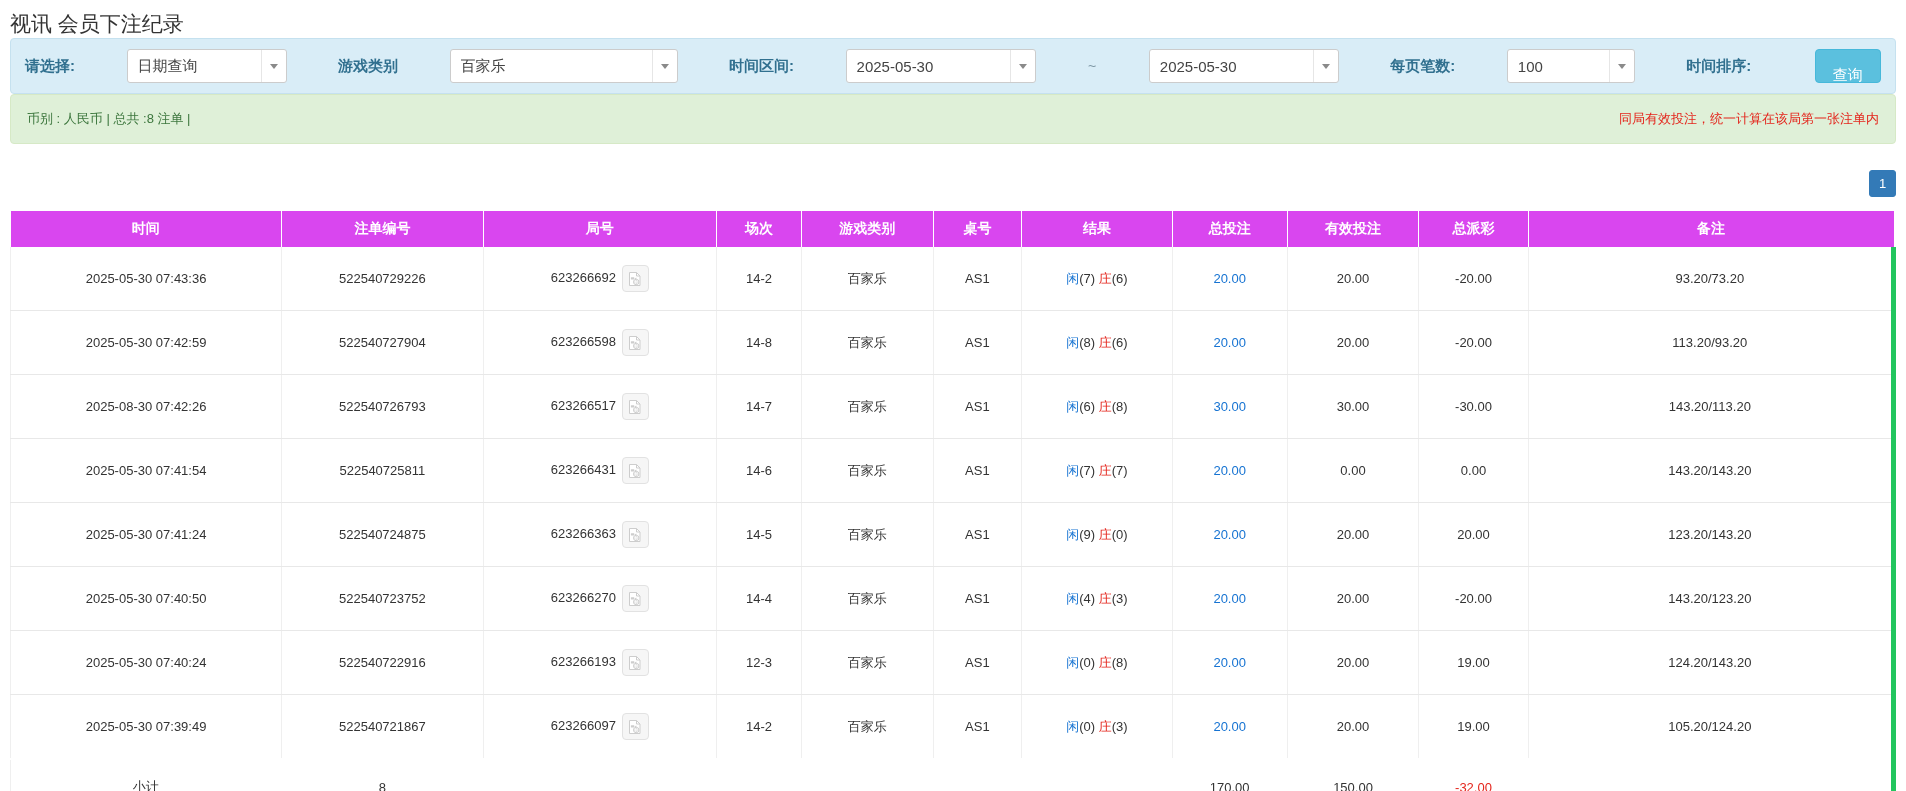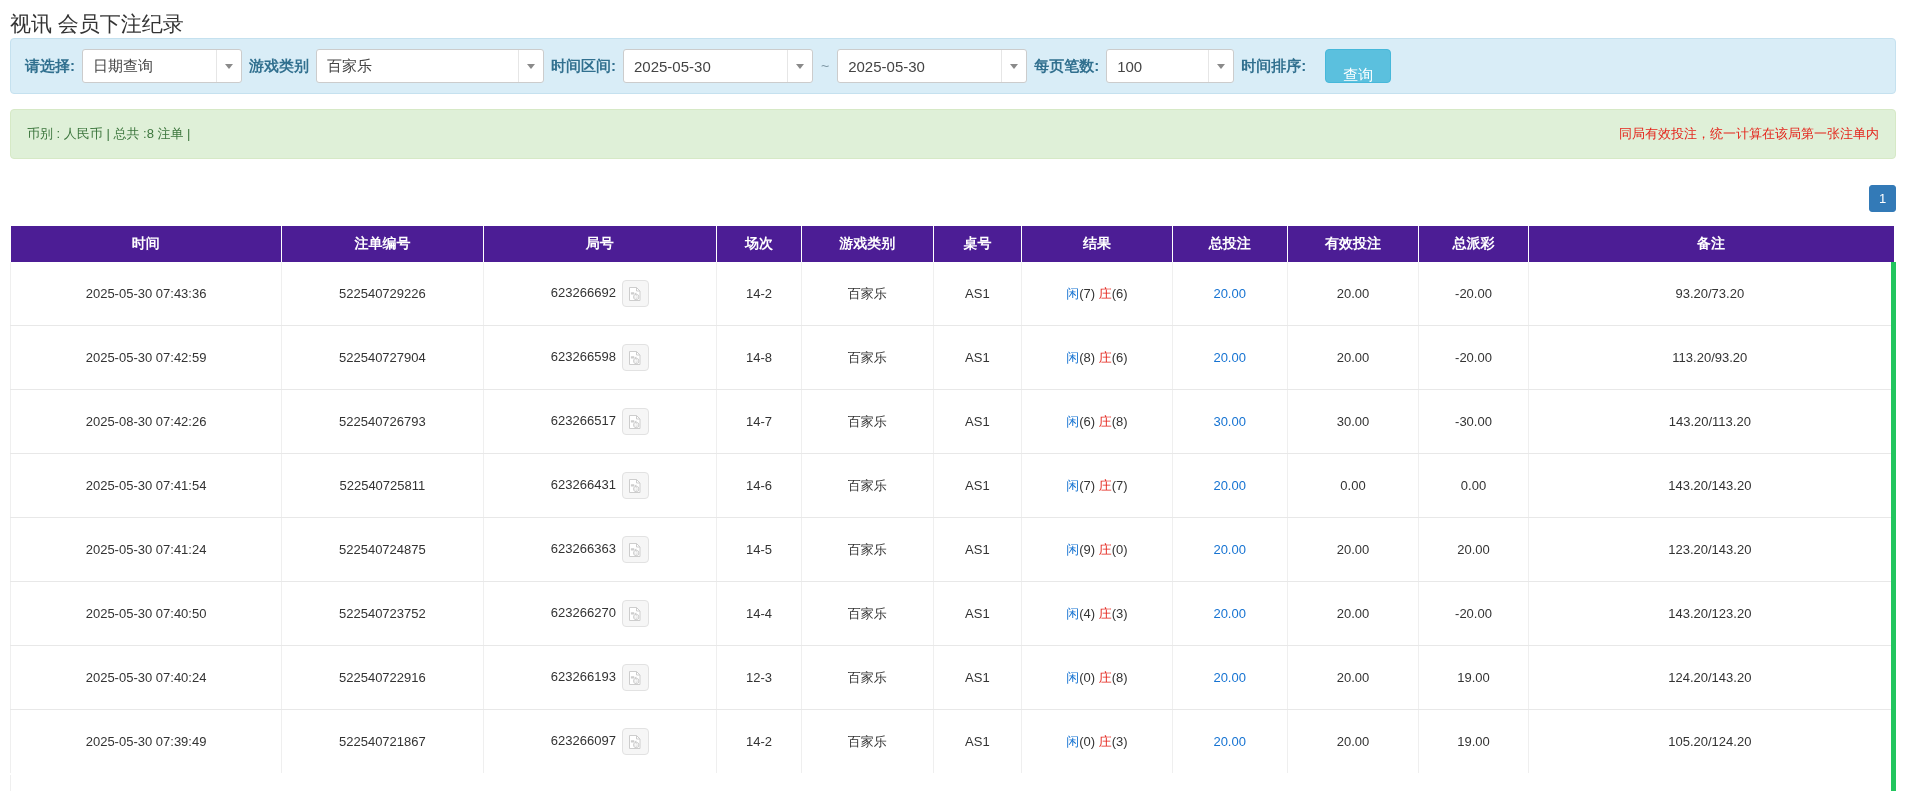--- a/index.html
+++ b/index.html
@@ -14,20 +14,21 @@
   h1.page-title {
     font-size:21px; font-weight:500; color:#333;
     margin:4px 0 0 0;
   }
 
   
   .filter-bar {
     background:#d9edf7; border:1px solid #c5e1ef; border-radius:4px;
     padding:10px 14px; display:flex; align-items:center; gap:7px;
     height:56px;
+    justify-content:space-between;
   }
   .flabel { color:#31708f; font-weight:bold; font-size:15px; white-space:nowrap; }
   .tilde  { color:#7e97a5; font-size:14px; padding:0 1px; }
   .combo {
     background:#fff; border:1px solid #ccc; border-radius:3px;
     height:34px; display:flex; align-items:center;
     padding-left:10px; font-size:15px; color:#444; cursor:pointer;
   }
   .combo-text { flex:1; white-space:nowrap; overflow:hidden; }
   .caret-box {
@@ -40,41 +41,40 @@
     border-top:5px solid #8a8a8a;
   }
   .btn-query {
     background:#5bc0de; border:1px solid #46b8da; color:#fff;
     font-size:15px; border-radius:4px; height:32px; padding:16px 17px;
     margin-left:12px; cursor:pointer;
   }
 
   
   .summary-bar {
-    margin-top:15px;
     background:#dff0d8; border:1px solid #d6e9c6; border-radius:4px;
     padding:15px 16px; display:flex; align-items:center; justify-content:space-between;
     font-size:13px;
   }
   .summary-left  { color:#3c763d; }
   .summary-right { color:#e4251c; }
 
   
   .pagination-row { margin-top:26px; display:flex; justify-content:flex-end; }
   .page-btn {
     min-width:27px; height:27px; background:#337ab7; border:1px solid #337ab7;
     color:#fff; font-size:13px; border-radius:3px; cursor:pointer;
   }
 
   
   table.bet-table {
     width:100%; border-collapse:collapse; margin-top:14px; table-layout:fixed;
   }
   table.bet-table thead th {
-    background:#4c1d95; color:#fff; font-size:14px; font-weight:bold;
+    background:#d946ef; color:#fff; font-size:14px; font-weight:bold;
     padding:9px 6px; border-right:1px solid #fff; text-align:center;
   }
   table.bet-table thead th:last-child { border-right:none; }
   table.bet-table tbody td {
     background:#fff; font-size:13px; color:#333; text-align:center;
     padding:18px 6px; border-bottom:1px solid #e8e8e8; border-right:1px solid #efefef;
     white-space:nowrap; overflow:hidden;
   }
   table.bet-table tbody td:first-child { border-left:1px solid #efefef; }
   table.bet-table tbody td:last-child  { border-right:5px solid #22c55e; }

